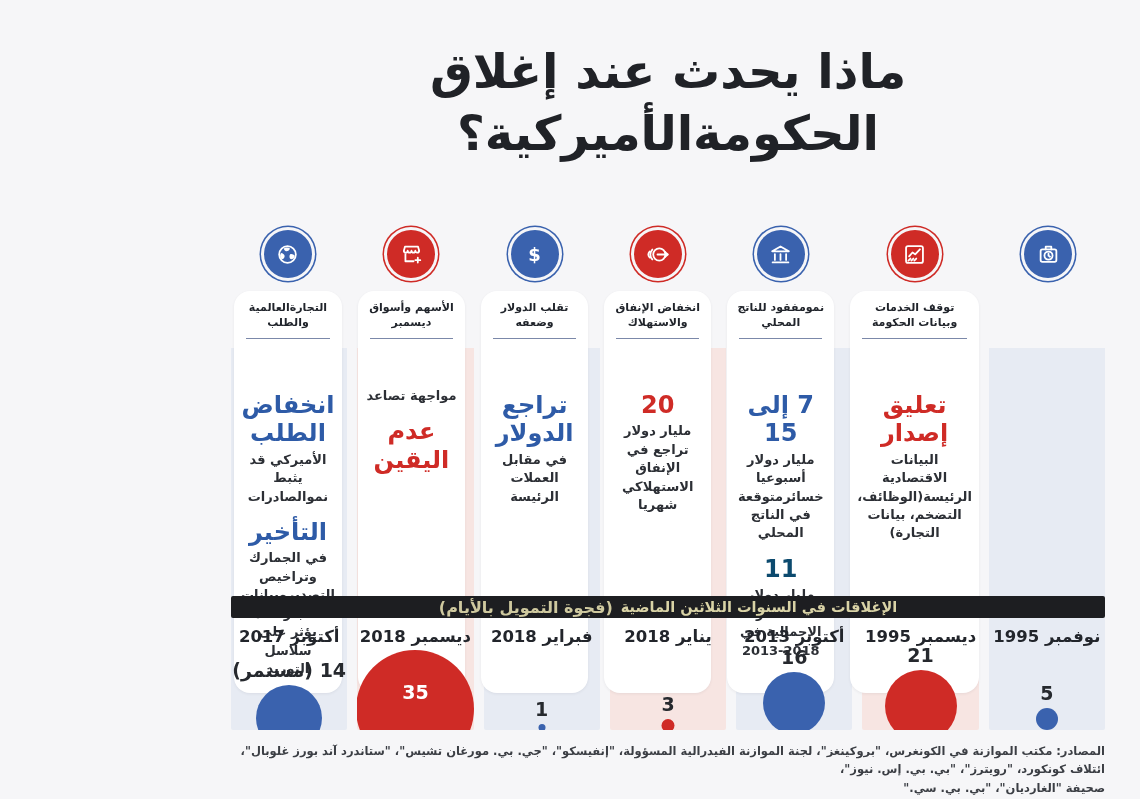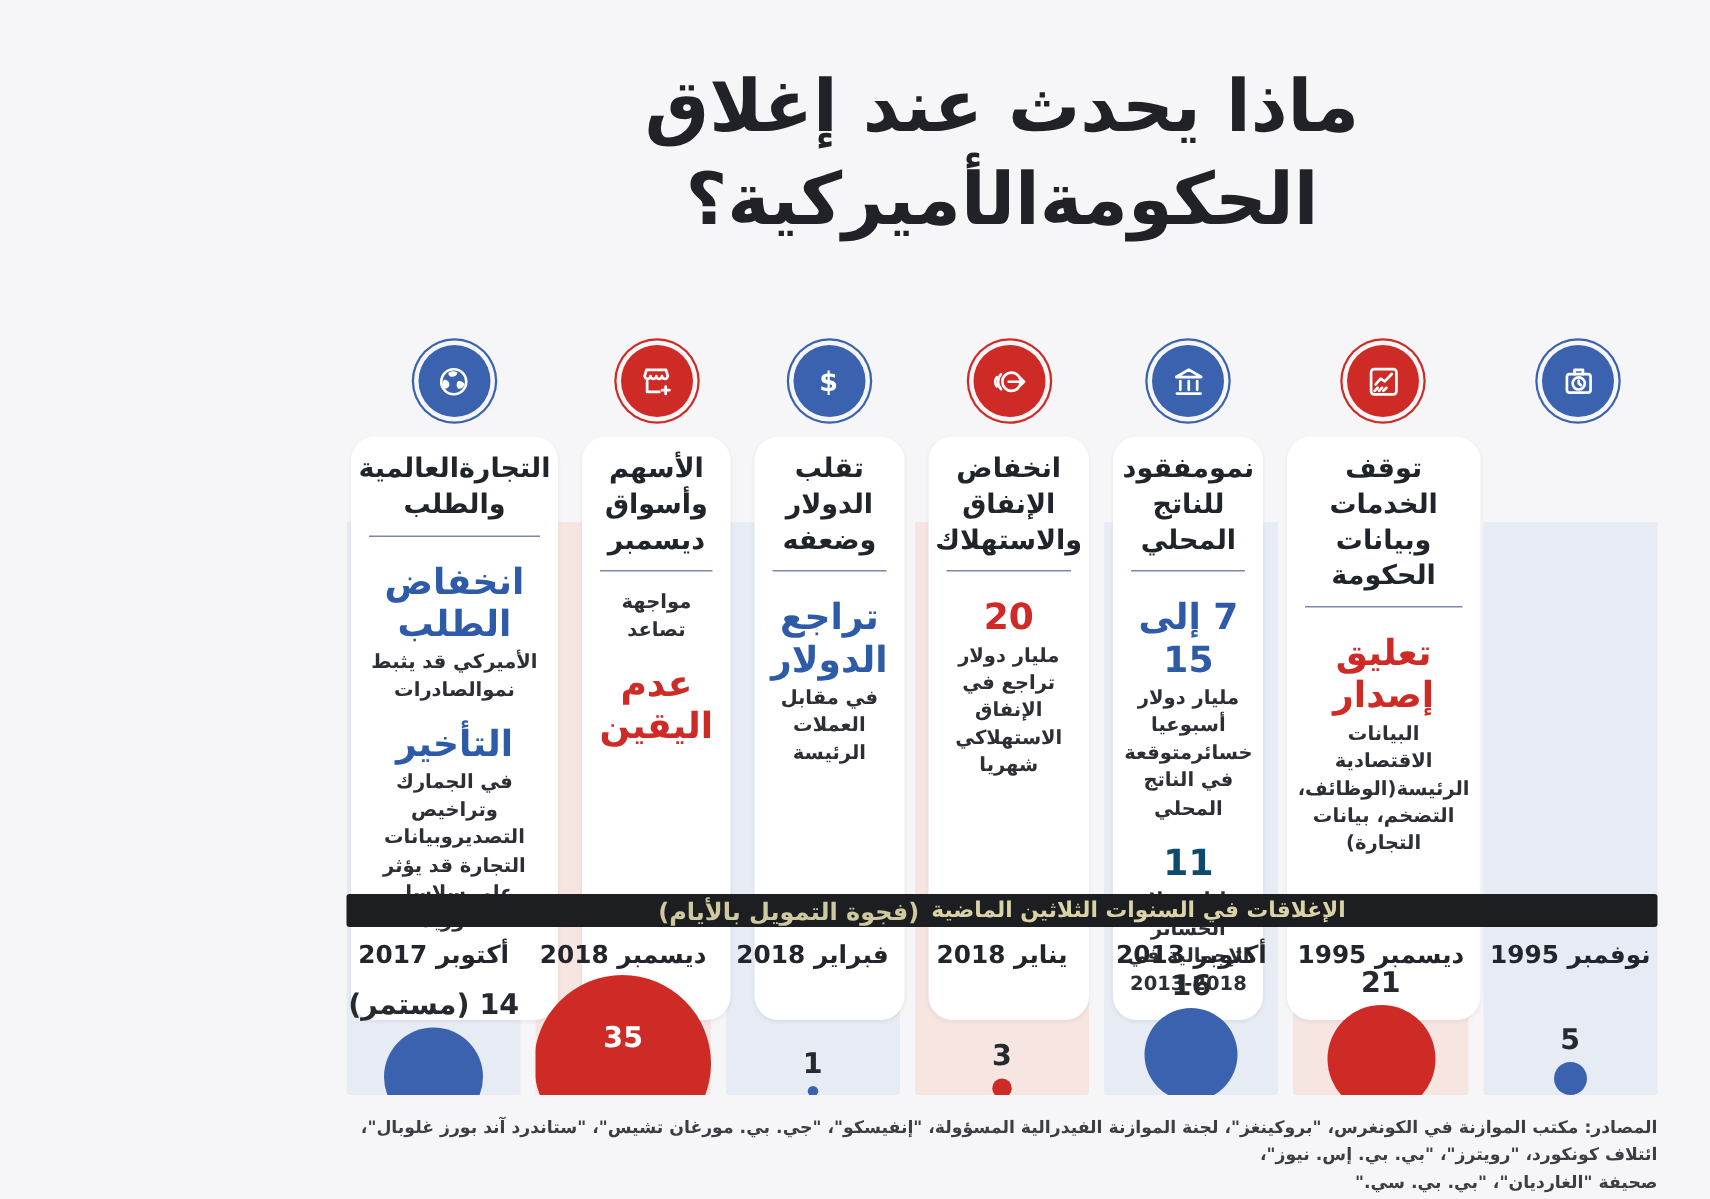--- a/index.html
+++ b/index.html
@@ -32,24 +32,24 @@
     display:flex;align-items:center;justify-content:center;
   }
   .icon-circle svg{display:block;}
   .card{
     flex:1 1 auto;margin:7px 3px 0;background:#ffffff;border-radius:16px;
     box-shadow:0 1px 3px rgba(40,45,60,.07);
     display:flex;flex-direction:column;overflow:hidden;
   }
   .col-title{
     padding:10px 5px 0;text-align:center;
-    font-size:18px;font-weight:bold;color:#20242b;line-height:1.32;
+    font-size:11px;font-weight:bold;color:#20242b;line-height:1.32;
   }
   .divider{border:0;border-top:1.5px solid #5a6a93;margin:8px 12px 10px;opacity:.8;}
-  .body{padding:2px 7px;text-align:center;}
+  .body{padding:2px 7px;text-align:center;margin-top:36px;}
   .stat-big{font-size:24px;font-weight:bold;line-height:1.18;margin:4px 0 3px;}
   .stat-text{font-size:13px;font-weight:bold;color:#2c2f35;line-height:1.42;margin:0 0 12px;}
   
   #darkbar{
     position:absolute;left:35px;right:35px;top:596px;height:22px;z-index:3;
     background:#1d1e21;border-radius:2px;
     display:flex;align-items:center;justify-content:center;gap:8px;
     color:#d9d3a6;
   }
   #darkbar .bar-main{font-size:14.5px;font-weight:bold;}

